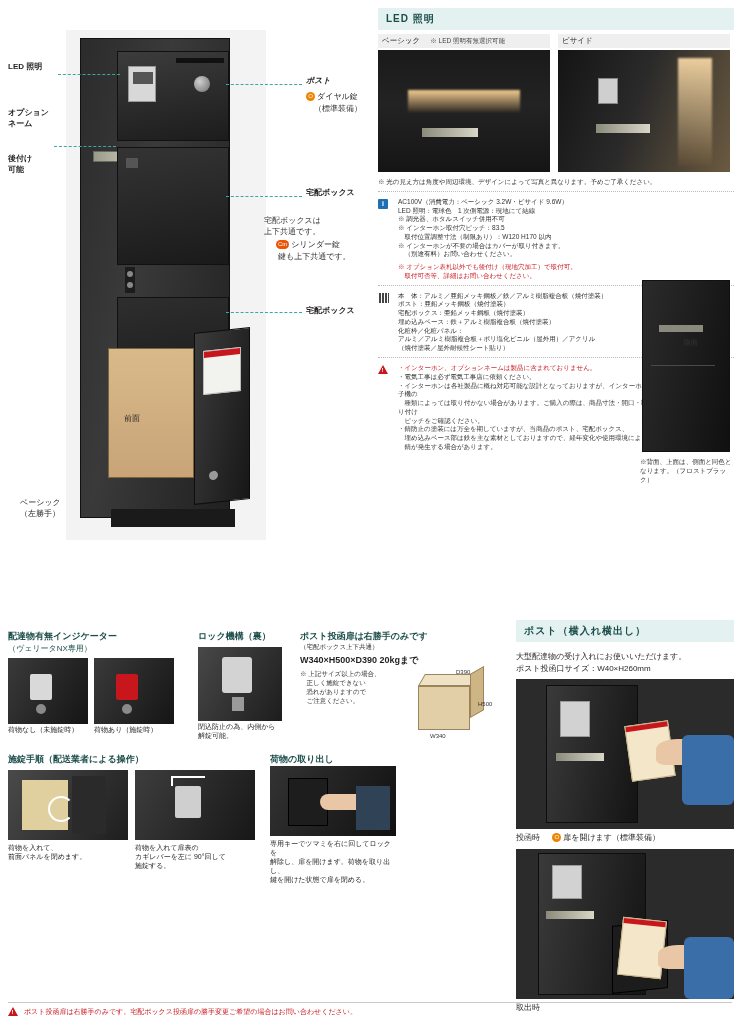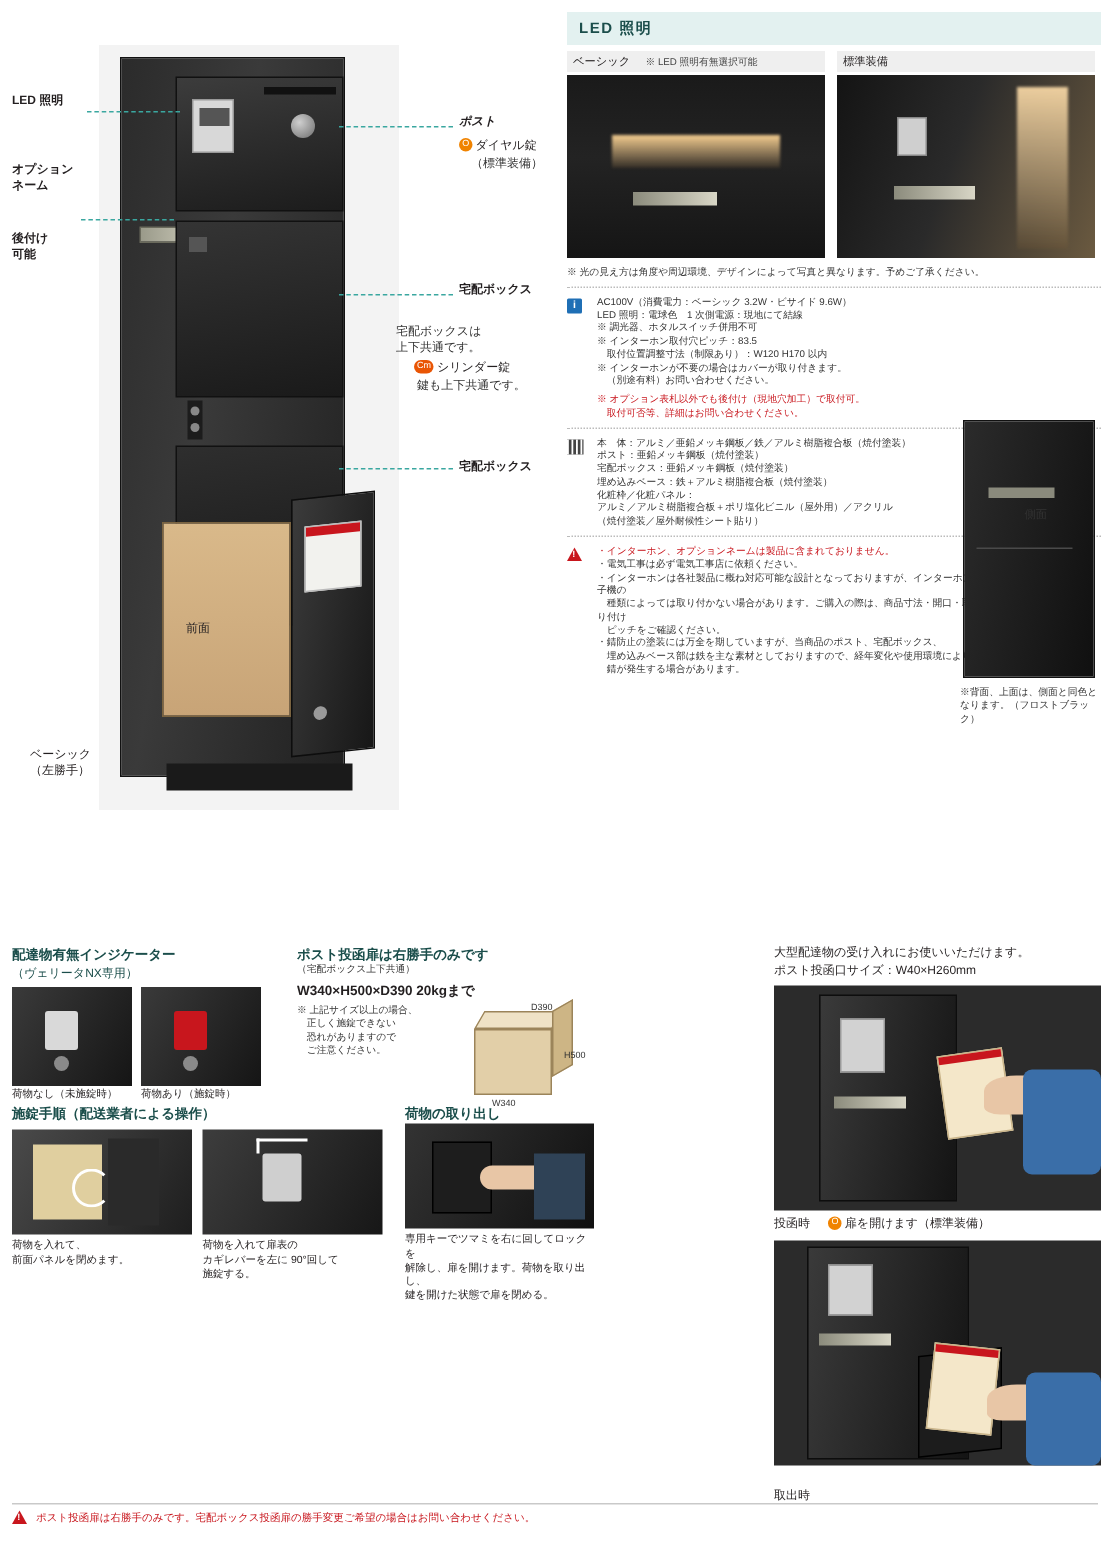--- a/index.html
+++ b/index.html
@@ -272,21 +272,21 @@
       <div class="led-card">
         <div class="cap-top">
           <span>ベーシック</span>
           <span style="margin-left:8px;font-size:6.5px;color:#444;">※ LED 照明有無選択可能</span>
         </div>
         <div class="led-img led-basic">
           <div class="plate"></div>
         </div>
       </div>
       <div class="led-card">
-        <div class="cap-top">標準装備</div>
+        <div class="cap-top">ビサイド</div>
         <div class="led-img led-beside">
           <div class="ic"></div>
           <div class="plate"></div>
         </div>
       </div>
     </div>
 
     <div class="note" style="margin-top:6px;">※ 光の見え方は角度や周辺環境、デザインによって写真と異なります。予めご了承ください。</div>
 
     <div class="hr-dot"></div>
@@ -364,20 +364,31 @@
           <div class="thumb">
             <div class="ph" style="background:linear-gradient(120deg,#3a3a3a,#151515);">
               <div style="position:absolute;left:22px;top:16px;width:22px;height:26px;background:#c8161d;border-radius:2px;"></div>
               <div style="position:absolute;left:28px;top:46px;width:10px;height:10px;border-radius:50%;background:#8a8a8a;"></div>
             </div>
             <div class="cp">荷物あり（施錠時）</div>
           </div>
         </div>
       </div>
 
+      <div style="width:92px;">
+        <div class="mini-title">ロック機構（裏）</div>
+        <div class="thumb" style="width:84px;margin-top:4px;">
+          <div class="ph" style="background:linear-gradient(120deg,#484848,#1d1d1d);height:74px;">
+            <div style="position:absolute;left:24px;top:10px;width:30px;height:36px;background:#d3d3d3;border-radius:3px;"></div>
+            <div style="position:absolute;left:34px;top:50px;width:12px;height:14px;background:#9a9a9a;"></div>
+          </div>
+          <div class="cp" style="white-space:pre-line;">閉込防止の為、内側から
+解錠可能。</div>
+        </div>
+      </div>
 
       <div style="width:206px;">
         <div class="mini-title">ポスト投函扉は右勝手のみです</div>
         <div class="note">（宅配ボックス上下共通）</div>
         <div class="lbl-b" style="margin-top:3px;font-size:9px;">W340×H500×D390 20kgまで</div>
         <div style="display:flex;gap:6px;margin-top:4px;">
           <div class="note" style="white-space:pre-line;width:108px;">※ 上記サイズ以上の場合、
 　正しく施錠できない
 　恐れがありますので
 　ご注意ください。</div>
@@ -388,21 +399,21 @@
                 <div class="side"></div>
                 <div class="front"></div>
             </div>
             <div class="note" style="position:absolute;left:64px;top:30px;font-size:6px;">H500</div>
             <div class="note" style="position:absolute;left:16px;top:62px;font-size:6px;">W340</div>
           </div>
         </div>
       </div>
     </div>
 
-    <div style="display:flex;gap:10px;">
+    <div style="display:flex;gap:10px;margin-top:12px;">
       <div style="width:252px;">
         <div class="mini-title">施錠手順（配送業者による操作）</div>
         <div class="proc-row">
           <div class="proc">
             <div class="ph" style="background:linear-gradient(120deg,#4a4a4a,#1e1e1e);">
               <div style="position:absolute;left:14px;top:10px;width:46px;height:50px;background:#e0cf9f;"></div>
               <div style="position:absolute;left:64px;top:6px;width:34px;height:58px;background:#2a2a2a;"></div>
               <div style="position:absolute;left:40px;top:26px;width:26px;height:26px;border:2px solid #fff;border-radius:50%;border-right-color:transparent;"></div>
             </div>
             <div class="cp" style="white-space:pre-line;">荷物を入れて、
@@ -430,20 +441,21 @@
           </div>
           <div class="cp" style="white-space:pre-line;">専用キーでツマミを右に回してロックを
 解除し、扉を開けます。荷物を取り出し、
 鍵を開けた状態で扉を閉める。</div>
         </div>
       </div>
     </div>
   </div>
 
   <div id="post-sec">
+    <div class="sec-title">ポスト（横入れ横出し）</div>
     <div class="lbl" style="margin-top:10px;">大型配達物の受け入れにお使いいただけます。</div>
     <div class="lbl" style="margin-top:2px;">ポスト投函口サイズ：W40×H260mm</div>
 
     <div class="post-photo">
       <div style="position:absolute;left:30px;top:6px;width:92px;height:138px;background:linear-gradient(100deg,#3a3a3a,#141414);border:1px solid #0d0d0d;"></div>
       <div style="position:absolute;left:44px;top:22px;width:30px;height:36px;background:#d2d2d2;border:1px solid #9a9a9a;"></div>
       <div style="position:absolute;left:40px;top:74px;width:48px;height:8px;background:linear-gradient(90deg,#8b8b7c,#d8d6c6);"></div>
       <div class="flyer" style="left:112px;top:44px;width:44px;height:56px;transform:rotate(-8deg);">
           <b></b>
         </div>
@@ -459,21 +471,21 @@
       <div style="position:absolute;left:22px;top:4px;width:108px;height:142px;background:linear-gradient(100deg,#3a3a3a,#141414);border:1px solid #0d0d0d;"></div>
       <div style="position:absolute;left:36px;top:16px;width:30px;height:34px;background:#d2d2d2;border:1px solid #9a9a9a;"></div>
       <div style="position:absolute;left:30px;top:62px;width:48px;height:8px;background:linear-gradient(90deg,#8b8b7c,#d8d6c6);"></div>
       <div style="position:absolute;left:96px;top:74px;width:56px;height:68px;background:#1c1c1c;border:1px solid #000;transform:skewY(-6deg);"></div>
       <div class="flyer" style="left:104px;top:70px;width:44px;height:58px;transform:rotate(6deg);">
           <b></b>
         </div>
       <div class="hand" style="left:142px;top:96px;width:50px;height:24px;"></div>
       <div style="position:absolute;left:168px;top:88px;width:50px;height:62px;background:#3a6ea8;border-radius:6px;"></div>
     </div>
-    <div class="lbl" style="margin-top:15px;">取出時</div>
+    <div class="lbl" style="margin-top:4px;">取出時</div>
   </div>
 
   <div class="footer-note">
     <span class="icon-warn"></span>
     <span style="margin-left:4px;">ポスト投函扉は右勝手のみです。宅配ボックス投函扉の勝手変更ご希望の場合はお問い合わせください。</span>
   </div>
 
 </div>
 
 </body></html>

